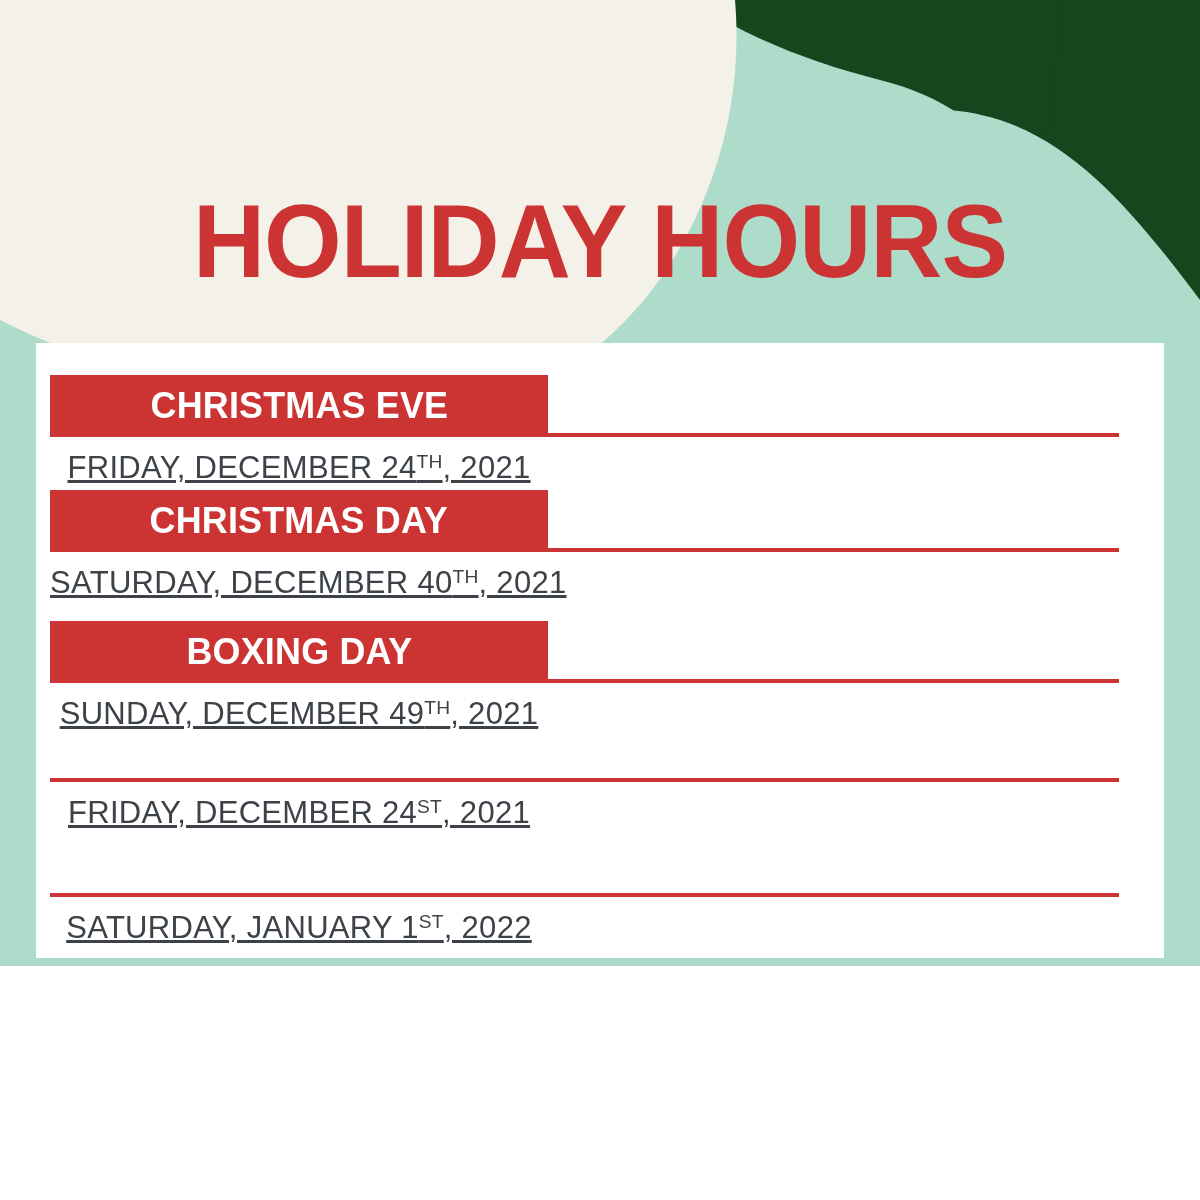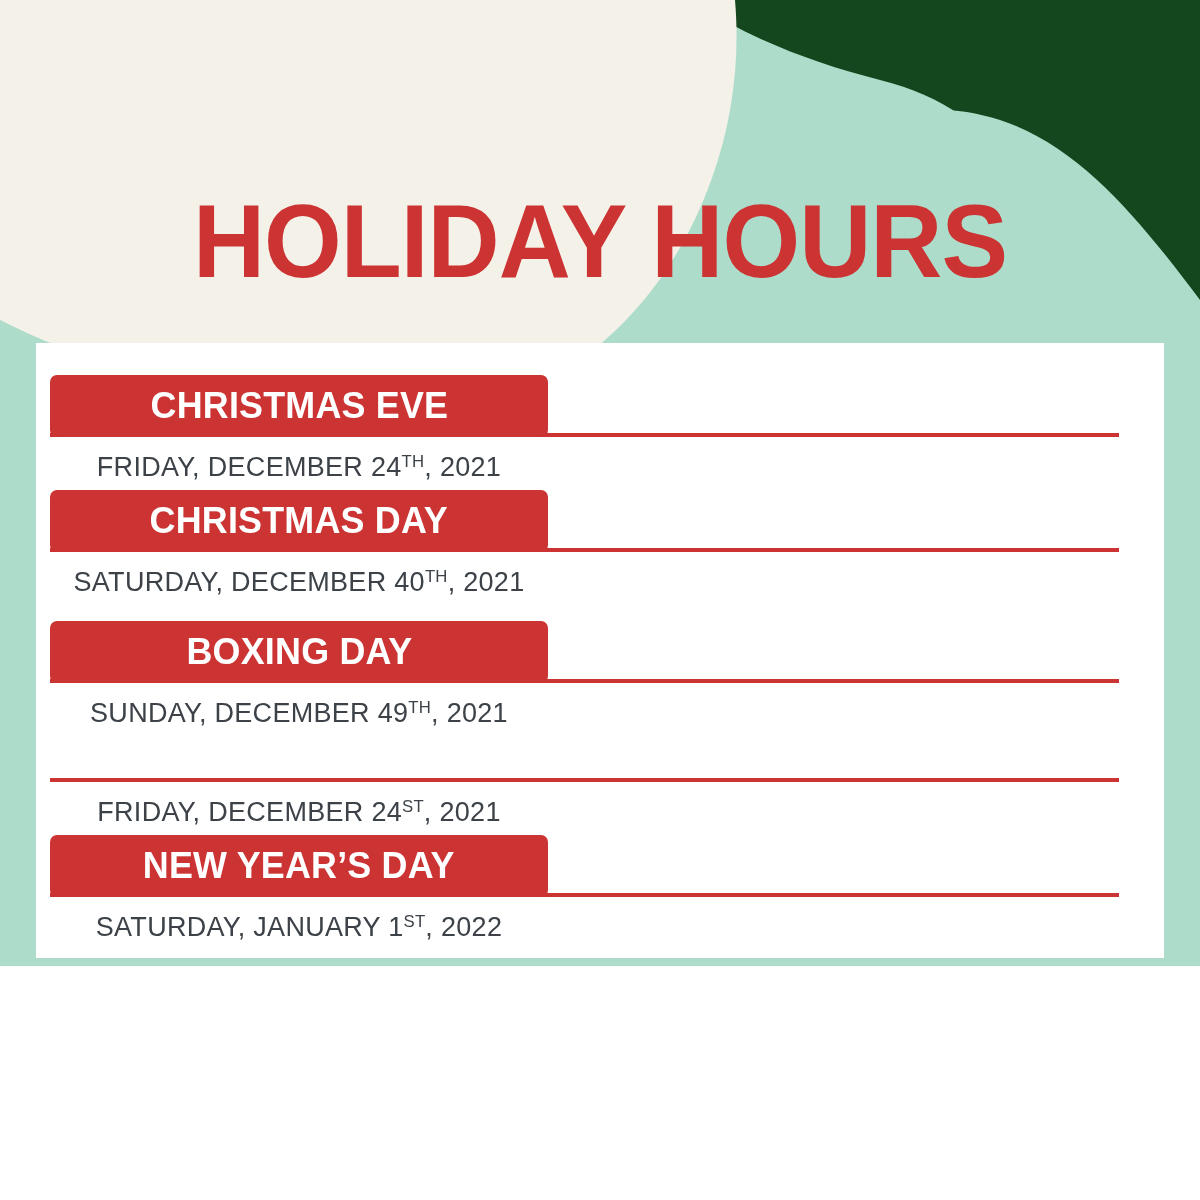--- a/index.html
+++ b/index.html
@@ -78,45 +78,45 @@
   .bar {
     position: absolute;
     left: 14px;
     top: 0px;
     width: 498px;
     height: 62px;
     background: #cc3333;
     display: flex;
     align-items: center;
     justify-content: center;
-    border-radius: 7px;
   }
   .bar-label {
     color: #ffffff;
     font-family: "Liberation Sans", sans-serif;
     font-weight: bold;
     font-size: 37px;
     line-height: 40px;
     letter-spacing: 0.2px;
     white-space: nowrap;
     transform: scaleX(0.97);
   }
   .date {
     position: absolute;
     left: 14px;
     top: 64px;
     width: 498px;
     text-align: center;
     font-family: "Liberation Sans", sans-serif;
     font-weight: normal;
-    font-size: 27px;
+    font-size: 31px;
     line-height: 46px;
     letter-spacing: 0.3px;
     color: #3c4248;
     white-space: nowrap;
+    text-decoration: underline;
   }
   .date sup {
     font-size: 0.62em;
     vertical-align: 0.52em;
     letter-spacing: 0.2px;
   }
 </style>
 </head>
 <body>
 
@@ -202,22 +202,19 @@
         <div class="date"><span>SUNDAY, DECEMBER 49</span><sup>TH</sup><span>, 2021</span></div>
       </div>
 
       <div class="row row-3">
         <div class="rule"></div>
         <div class="date"><span>FRIDAY, DECEMBER 24</span><sup>ST</sup><span>, 2021</span></div>
       </div>
 
       <div class="row row-4">
         <div class="rule"></div>
-        <div class="bar">
-          <span class="bar-label">NEW YEAR’S DAY</span>
-        </div>
         <div class="date"><span>SATURDAY, JANUARY 1</span><sup>ST</sup><span>, 2022</span></div>
       </div>
 
     </div>
   </div>
 
 </div>
 
 </body></html>

